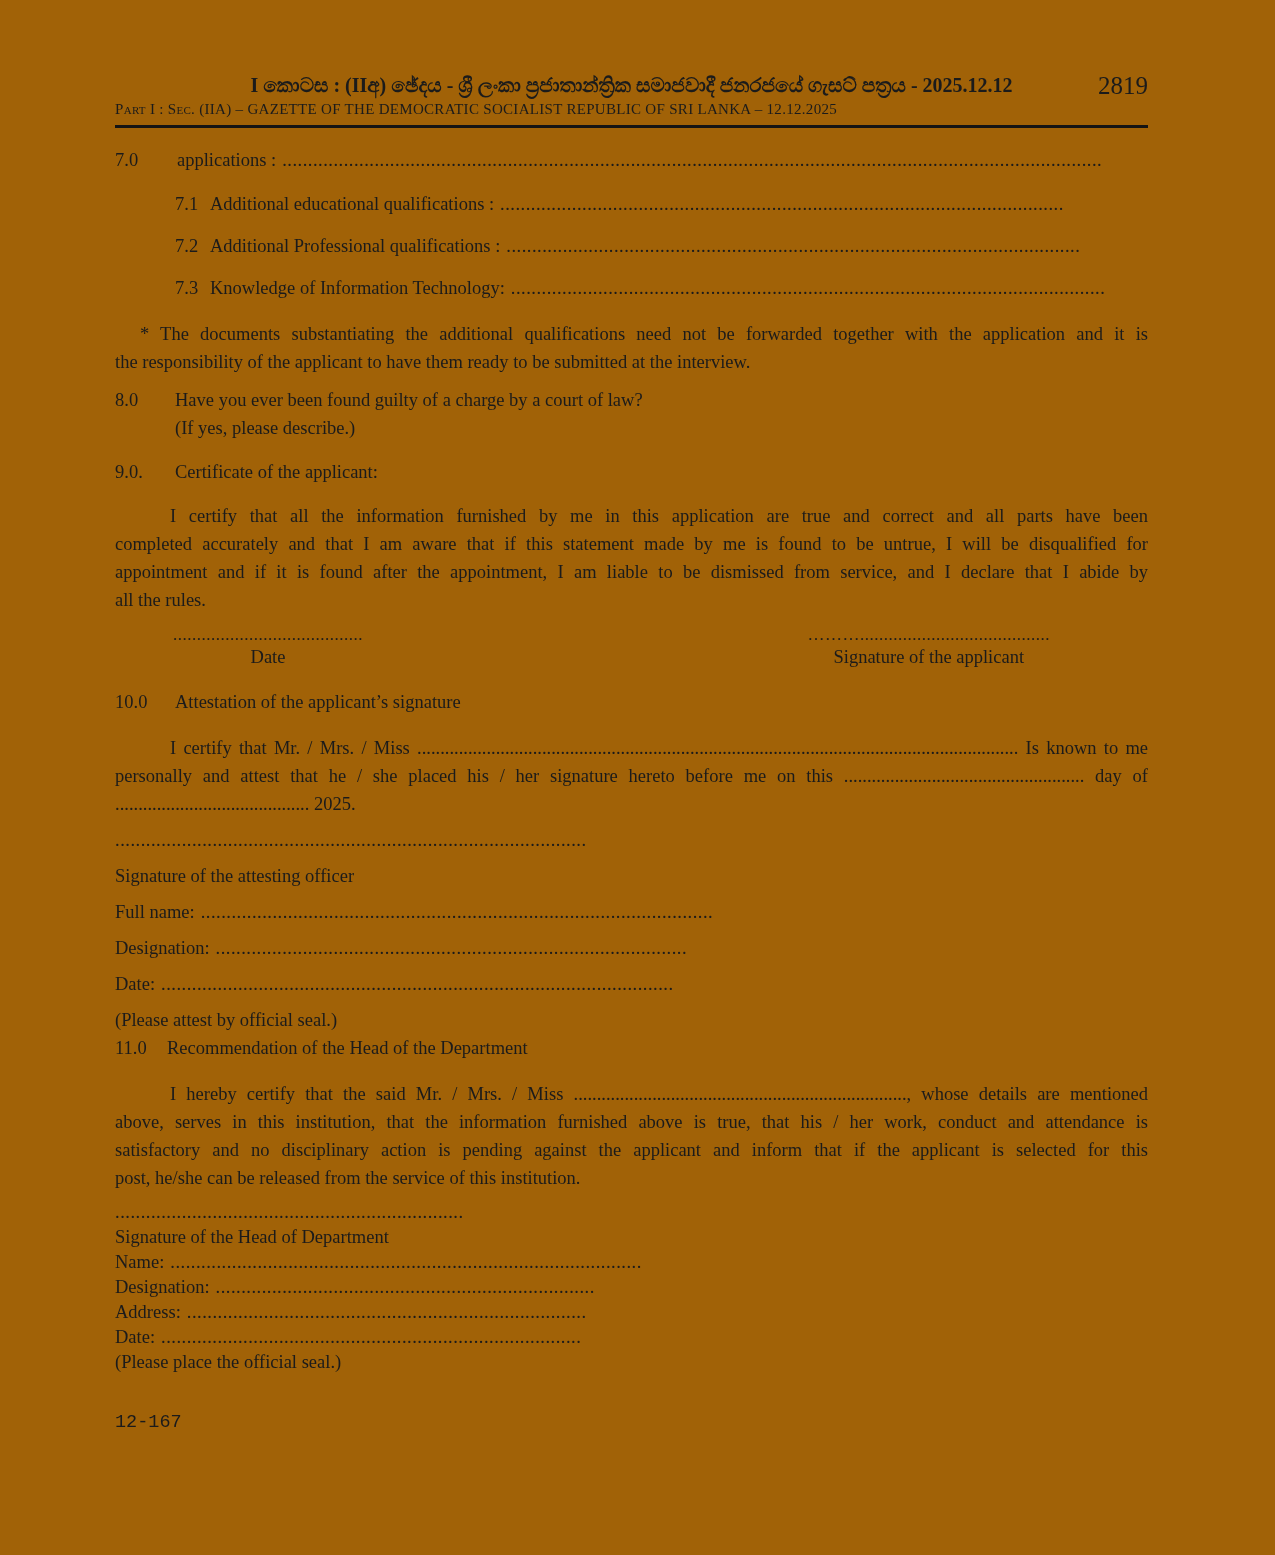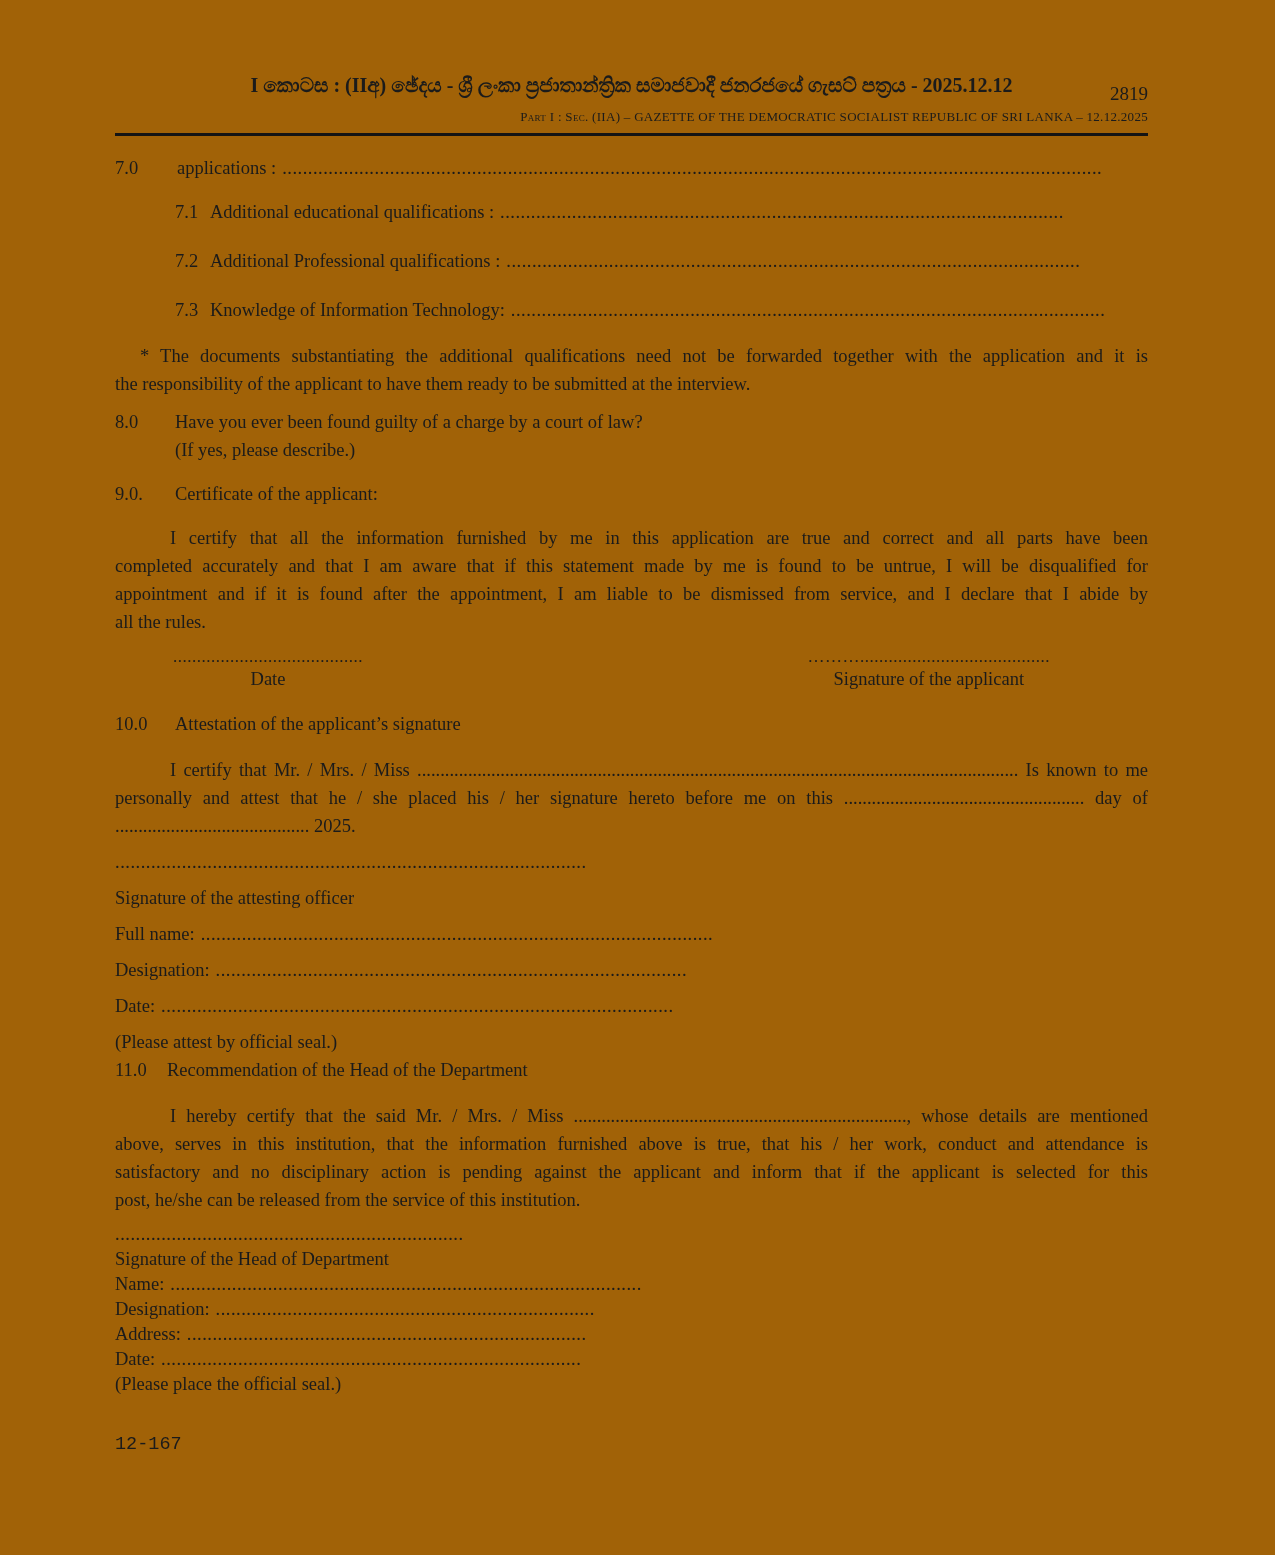--- a/index.html
+++ b/index.html
@@ -18,52 +18,52 @@
   
   .hdr { position: relative; padding-top: 72px; margin: 0 127px 0 115px; }
   .hdr-sinhala {
     text-align: center;
     font-weight: bold;
     font-size: 20px;
     line-height: 26px;
   }
   .hdr-page-num {
     position: absolute;
-    top: 80px;
+    top: 72px;
     right: 0;
-    font-size: 19px;
+    font-size: 25px;
   }
   .hdr-english {
-    text-align: right;
+    text-align: left;
     font-variant: small-caps;
-    font-size: 13px;
+    font-size: 15px;
     line-height: 20px;
     letter-spacing: 0.3px;
-    margin-top: 9px;
+    margin-top: 1px;
   }
   .hdr-rule { border: none; border-top: 3px solid #141414; margin: 6px 0 0 0; }
 
   
   .main { margin: 0 127px 0 115px; }
   .sec { display: flex; }
   .sec .num { flex: 0 0 60px; }
   .sec.n55 .num { flex-basis: 55px; }
   .sec.n52 .num { flex-basis: 52px; }
   .sec .body { flex: 1; min-width: 0; }
 
   .jline { text-align: justify; text-align-last: justify; }
   .lline { text-align: left; }
   .indent1 { text-indent: 55px; }
   .indent2 { text-indent: 7px; }
 
   .fieldline { white-space: nowrap; overflow: hidden; }
   .fieldline .dots { padding-left: 6px; letter-spacing: 0.5px; }
   .dotsonly { white-space: nowrap; overflow: hidden; letter-spacing: 0.5px; }
 
-  .subitem { margin-left: 60px; margin-top: 21px; white-space: nowrap; overflow: hidden; }
+  .subitem { margin-left: 60px; margin-top: 14px; white-space: nowrap; overflow: hidden; }
   .subitem .si-num { display: inline-block; min-width: 35px; }
   .subitem .dots { padding-left: 6px; letter-spacing: 0.5px; }
   .subitem.small-dots .dots { font-size: 13.5px; padding-left: 26px; letter-spacing: 1px; }
 
   .mt10 { margin-top: 10px; } .mt14 { margin-top: 0; }
   .mt16 { margin-top: 16px; } .mt18 { margin-top: 18px; } .mt8 { margin-top: 8px; }
 
   
   .sig-row { display: flex; justify-content: space-between; margin: 12px 98px 0 58px; }
   .sig-block { text-align: center; }

